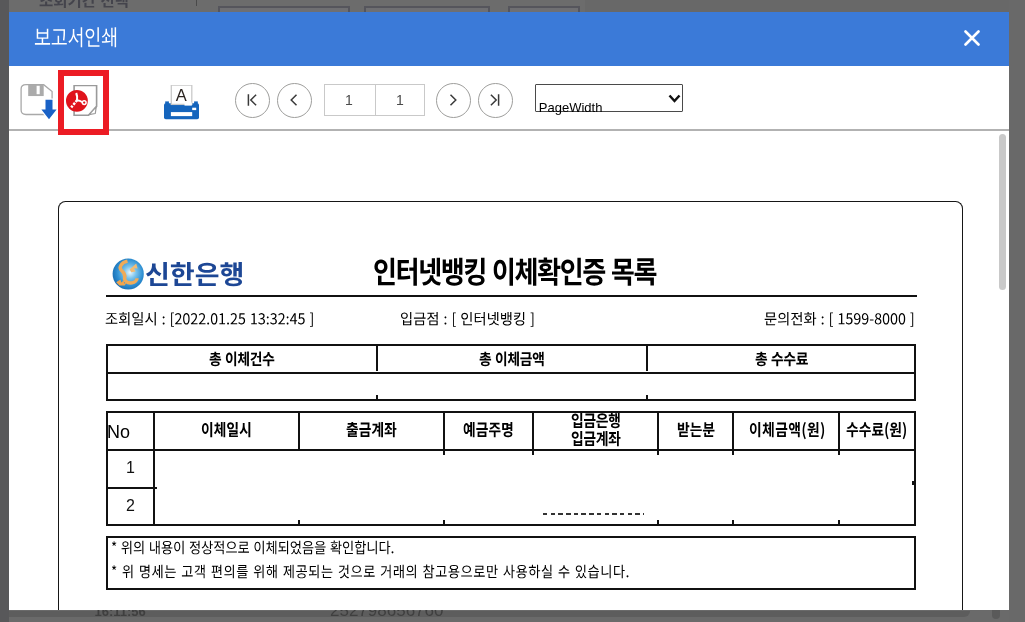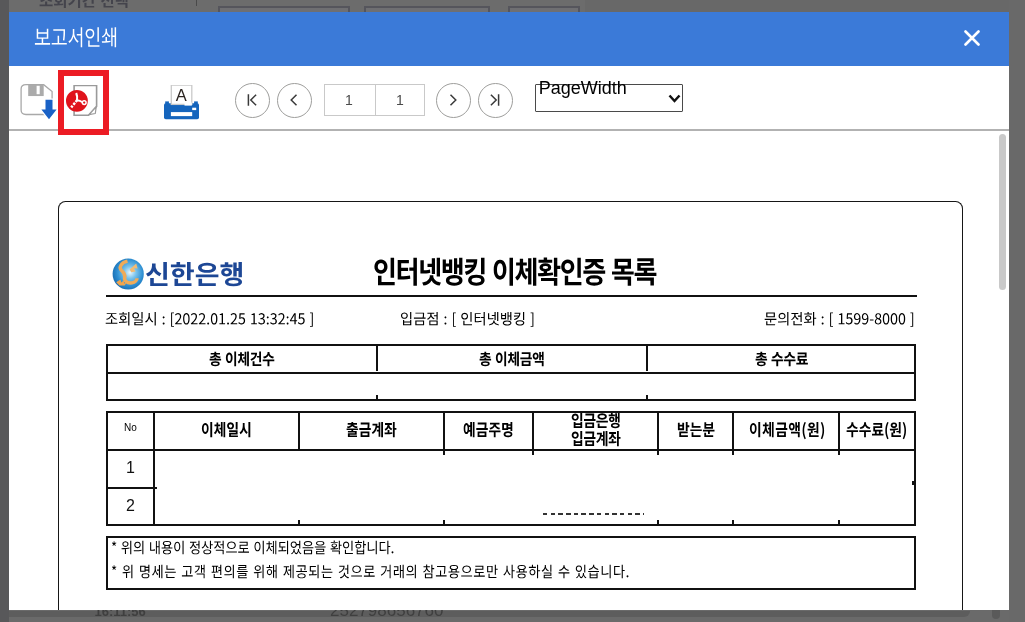--- a/index.html
+++ b/index.html
@@ -82,21 +82,21 @@
     </svg>
 <div class="abs" style="left:468.6px;top:70.5px;width:35px;height:35px;border:1px solid #9e9e9c;border-radius:50%;background:#fff"></div>
     <svg class="abs" style="left:476.1px;top:78.0px" width="20" height="20" viewBox="0 0 20 20">
       <path d="M5.9 4.7 L11.2 10 L5.9 15.3 M13.6 4.2 V15.8" stroke="#3a3a3a" stroke-width="1.5" fill="none"></path>
     </svg>
 <div class="abs" style="left:315px;top:72px;width:101px;height:32px;border:1px solid #c9c9c9;background:#fff"></div>
 <div class="abs" style="left:365.5px;top:72px;width:1px;height:32px;background:#c9c9c9"></div>
 <div class="abs" style="left:315px;top:80px;width:50px;text-align:center;font-size:14px;color:#4a4a4a">1</div>
 <div class="abs" style="left:366px;top:80px;width:50px;text-align:center;font-size:14px;color:#4a4a4a">1</div>
 <div class="abs" style="left:525.6px;top:72.3px;width:148px;height:28.2px;border:1.5px solid #4a4a4a;border-radius:1px;background:#fff"></div>
-<div class="abs" style="left:529.8px;top:66px;font-size:18px;color:#000">PageWidth</div>
+<div class="abs" style="left:529.8px;top:88px;font-size:13px;color:#000">PageWidth</div>
 <svg class="abs" style="left:658.5px;top:81.5px" width="13" height="9" viewBox="0 0 13 9">
       <path d="M1.5 1.5 L6.5 7 L11.5 1.5" stroke="#111" stroke-width="2.5" fill="none"></path>
     </svg>
 <div class="abs" style="left:990px;top:122px;width:7px;height:156px;background:#c9c9c9;border-radius:3.5px"></div>
 <div class="abs" style="left:49.4px;top:189.4px;width:904.6px;height:500px;border:1.7px solid #161616;border-radius:7.5px;border-bottom:none;background:#fff"></div>
 <svg class="abs" style="left:103.4px;top:245.6px" width="33" height="33" viewBox="0 0 33 33">
 <defs>
         <radialGradient id="sg" cx="0.56" cy="0.45" r="0.75">
           <stop offset="0" stop-color="#eaf7ff"></stop>
           <stop offset="0.25" stop-color="#7cc4ec"></stop>
@@ -189,21 +189,21 @@
 <div class="abs" style="left:648.0px;top:439.3px;width:2px;height:3.8px;background:#111"></div>
 <div class="abs" style="left:723.0px;top:439.3px;width:2px;height:3.8px;background:#111"></div>
 <div class="abs" style="left:829.0px;top:439.3px;width:2px;height:3.8px;background:#111"></div>
 <div class="abs" style="left:288.8px;top:508.4px;width:2px;height:4px;background:#111"></div>
 <div class="abs" style="left:433.7px;top:508.4px;width:2px;height:4px;background:#111"></div>
 <div class="abs" style="left:648.0px;top:508.4px;width:2px;height:4px;background:#111"></div>
 <div class="abs" style="left:723.0px;top:508.4px;width:2px;height:4px;background:#111"></div>
 <div class="abs" style="left:829.0px;top:508.4px;width:2px;height:4px;background:#111"></div>
 <div class="abs" style="left:902.5px;top:469.0px;width:3px;height:3.5px;background:#111"></div>
 <div class="abs" style="left:533.5px;top:500.5px;width:101px;height:2.5px;background:repeating-linear-gradient(90deg,#333 0 4.5px,transparent 4.5px 7.7px)"></div>
-<div class="abs" style="left:97.9px;top:410.1px;width:47px;text-align:center;font-size:10px;color:#000">No</div>
+<div class="abs" style="left:97.9px;top:410.1px;width:47px;font-size:18px;color:#000">No</div>
 <div style="position:absolute;left:191.6px;top:410.0px">
       <svg width="50.8" height="17.2" style="overflow:visible;display:block">
         <g transform="translate(0 13.8) scale(1 1.2)">
           <path d="M9.3 -11.6H11.2V1.2H9.3ZM4.3 -10.7Q5.3 -10.7 6 -10.1Q6.8 -9.6 7.2 -8.5Q7.6 -7.5 7.6 -6.1Q7.6 -4.7 7.2 -3.7Q6.8 -2.7 6 -2.1Q5.3 -1.5 4.3 -1.5Q3.3 -1.5 2.6 -2.1Q1.8 -2.7 1.4 -3.7Q0.9 -4.7 0.9 -6.1Q0.9 -7.5 1.4 -8.5Q1.8 -9.6 2.6 -10.1Q3.3 -10.7 4.3 -10.7ZM4.3 -9Q3.8 -9 3.4 -8.7Q3.1 -8.4 2.9 -7.7Q2.7 -7.1 2.7 -6.1Q2.7 -5.2 2.9 -4.5Q3.1 -3.9 3.4 -3.5Q3.8 -3.2 4.3 -3.2Q4.8 -3.2 5.1 -3.5Q5.5 -3.9 5.7 -4.5Q5.9 -5.2 5.9 -6.1Q5.9 -7.1 5.7 -7.7Q5.5 -8.4 5.1 -8.7Q4.8 -9 4.3 -9Z M18.5 -6.7H20.5V-5.2H18.5ZM15.5 -8H16.9V-7.7Q16.9 -6.7 16.7 -5.7Q16.6 -4.7 16.2 -3.9Q15.9 -3 15.4 -2.3Q14.8 -1.6 14 -1.2L13 -2.6Q13.7 -3 14.2 -3.5Q14.6 -4.1 14.9 -4.8Q15.2 -5.5 15.4 -6.2Q15.5 -6.9 15.5 -7.7ZM15.8 -8H17.2V-7.7Q17.2 -7 17.4 -6.3Q17.5 -5.5 17.8 -4.9Q18.1 -4.3 18.5 -3.7Q19 -3.2 19.7 -2.8L18.7 -1.5Q17.7 -2 17 -3Q16.4 -3.9 16.1 -5.2Q15.8 -6.4 15.8 -7.7ZM13.5 -9.4H19.2V-7.9H13.5ZM15.5 -11.1H17.2V-8.2H15.5ZM22.5 -11.6H24.2V1.2H22.5ZM19.9 -11.4H21.6V0.6H19.9Z M29.5 -11.2Q30.5 -11.2 31.3 -10.8Q32.1 -10.4 32.5 -9.8Q33 -9.1 33 -8.3Q33 -7.4 32.5 -6.8Q32.1 -6.1 31.3 -5.7Q30.5 -5.4 29.5 -5.4Q28.6 -5.4 27.8 -5.7Q27 -6.1 26.6 -6.8Q26.1 -7.4 26.1 -8.3Q26.1 -9.1 26.6 -9.8Q27 -10.4 27.8 -10.8Q28.6 -11.2 29.5 -11.2ZM29.6 -9.7Q29.1 -9.7 28.7 -9.5Q28.3 -9.4 28.1 -9Q27.9 -8.7 27.9 -8.3Q27.9 -7.8 28.1 -7.5Q28.3 -7.2 28.7 -7Q29.1 -6.8 29.6 -6.8Q30 -6.8 30.4 -7Q30.8 -7.2 31 -7.5Q31.2 -7.8 31.2 -8.3Q31.2 -8.7 31 -9Q30.8 -9.4 30.4 -9.5Q30 -9.7 29.6 -9.7ZM34.7 -11.6H36.6V-5.2H34.7ZM28.1 -4.6H36.6V-1.1H29.9V0.4H28.1V-2.5H34.8V-3.2H28.1ZM28.1 -0.3H36.9V1.1H28.1Z M41.8 -10.6H43.3V-8.7Q43.3 -7.5 43 -6.3Q42.8 -5.2 42.4 -4.2Q41.9 -3.2 41.2 -2.5Q40.5 -1.7 39.6 -1.3L38.5 -2.8Q39.3 -3.2 39.9 -3.8Q40.6 -4.4 41 -5.2Q41.4 -6 41.6 -6.9Q41.8 -7.8 41.8 -8.7ZM42.1 -10.6H43.6V-8.7Q43.6 -7.8 43.8 -7Q44 -6.1 44.4 -5.4Q44.8 -4.6 45.4 -4Q46 -3.4 46.8 -3.1L45.7 -1.6Q44.8 -2 44.1 -2.7Q43.4 -3.5 43 -4.4Q42.6 -5.3 42.3 -6.4Q42.1 -7.5 42.1 -8.7ZM47.4 -11.6H49.3V1.2H47.4Z" fill="#000"></path>
         </g>
       </svg>
     </div>
 <div style="position:absolute;left:336.8px;top:410.0px">
       <svg width="50.8" height="17.2" style="overflow:visible;display:block">
         <g transform="translate(0 13.8) scale(1 1.2)">

